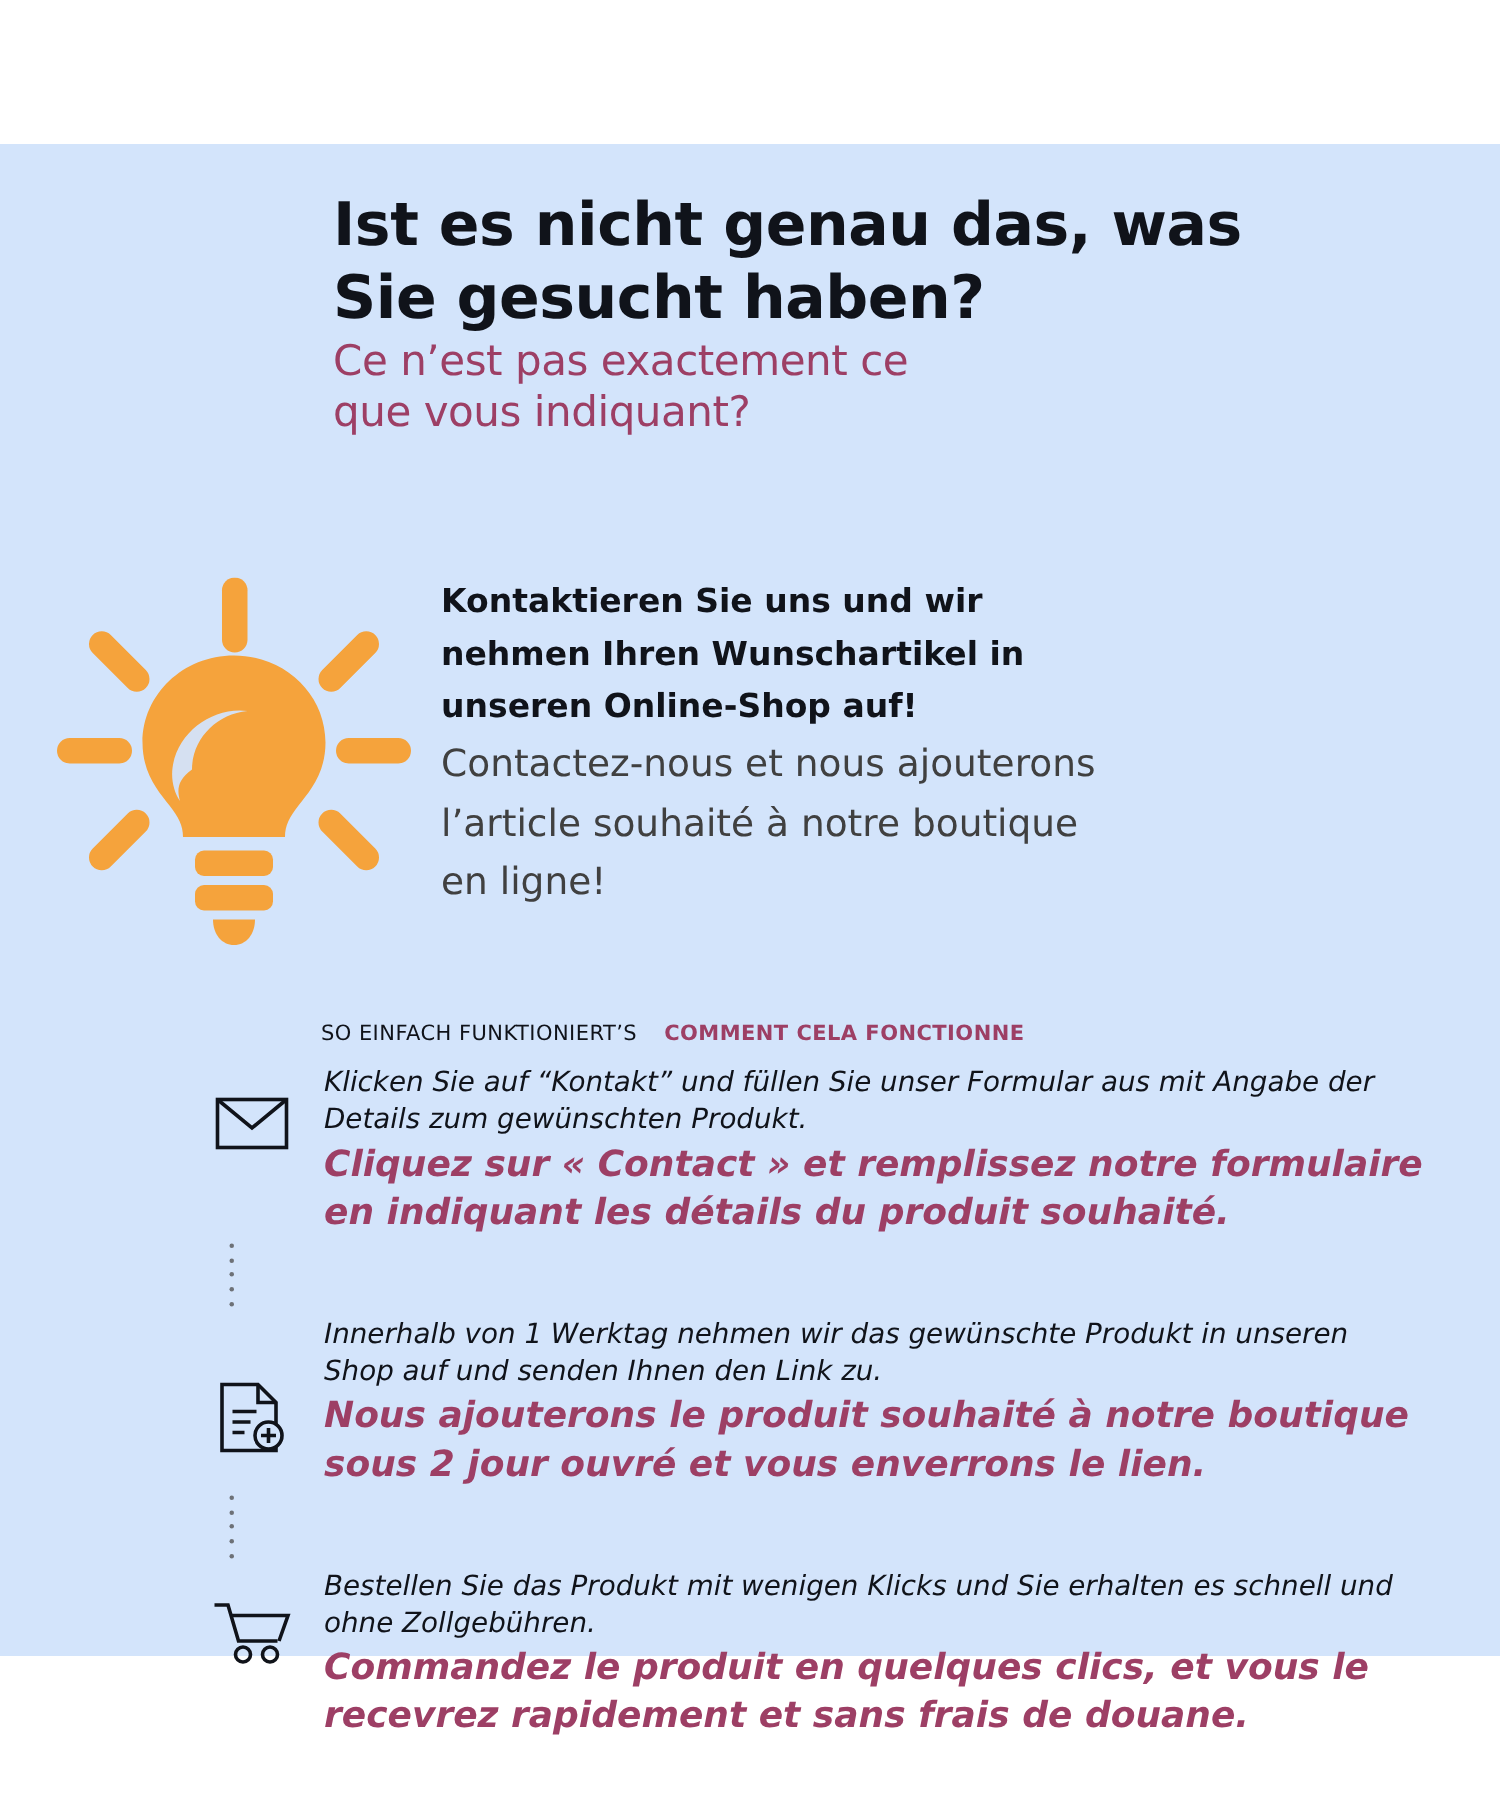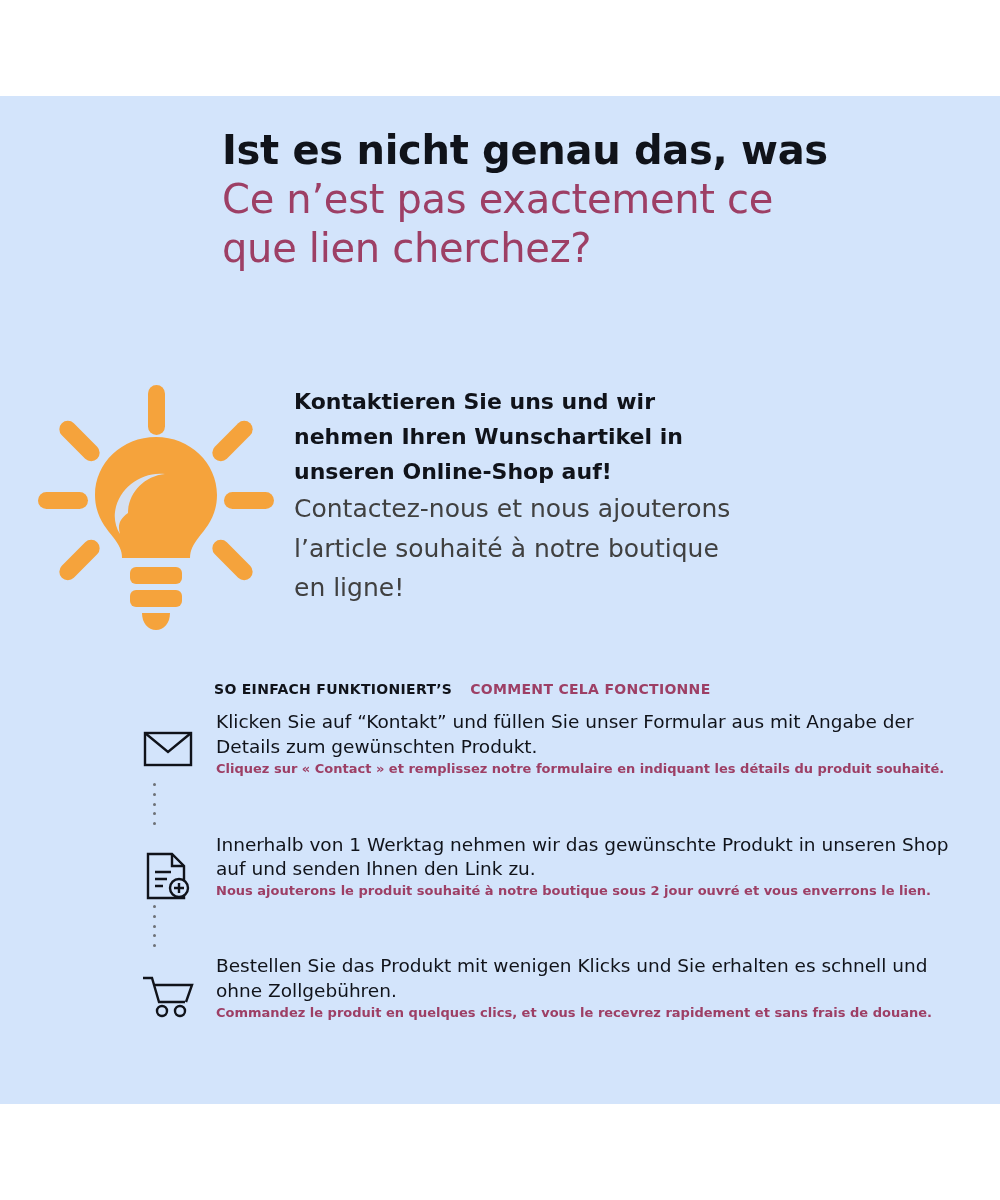--- a/index.html
+++ b/index.html
@@ -40,21 +40,21 @@
   }
   .headline .de {
     font-size: 40px;
     font-weight: 700;
     line-height: 1.22;
     color: #10131a;
     letter-spacing: -0.3px;
     margin: 0;
   }
   .headline .fr {
-    font-size: 40px;
+    font-size: 28px;
     font-weight: 500;
     line-height: 1.22;
     color: #9d3f65;
     letter-spacing: -0.3px;
     margin: 0;
   }
 
   
   .bulb-wrap {
     position: absolute;
@@ -90,21 +90,21 @@
   .steps-head {
     position: absolute;
     left: 214px;
     top: 681px;
     display: flex;
     align-items: baseline;
     gap: 18px;
   }
   .steps-head .de {
     font-size: 14px;
-    font-weight: 700;
+    font-weight: 400;
     letter-spacing: 0.3px;
     color: #10131a;
   }
   .steps-head .fr {
     font-size: 14px;
     font-weight: 600;
     letter-spacing: 0.3px;
     color: #9d3f65;
   }
 
@@ -113,20 +113,21 @@
     position: absolute;
     left: 120px;
     top: 708px;
     width: 830px;
   }
   .step {
     position: relative;
     display: flex;
     align-items: flex-start;
     gap: 0;
+    font-style: italic;
   }
   .step-icon {
     flex: 0 0 96px;
     height: 70px;
     display: flex;
     align-items: flex-start;
     justify-content: center;
     padding-top: 22px;
     box-sizing: border-box;
   }
@@ -137,21 +138,21 @@
   .step-text p {
     margin: 0;
   }
   .step-text .de {
     font-size: 18.5px;
     font-weight: 400;
     line-height: 1.34;
     color: #10131a;
   }
   .step-text .fr {
-    font-size: 13px;
+    font-size: 24px;
     font-weight: 700;
     line-height: 1.34;
     color: #9d3f65;
   }
 
   .connector {
     height: 52px;
     display: flex;
     align-items: center;
     justify-content: flex-start;
@@ -181,22 +182,23 @@
 </style>
 </head>
 <body>
 
 <div class="page">
 
   <div class="panel"></div>
 
   <div class="headline">
     <p class="de">Ist es nicht genau das, was</p>
+    <p class="de">Sie gesucht haben?</p>
     <p class="fr">Ce n’est pas exactement ce</p>
-    <p class="fr">que lien cherchez?</p>
+    <p class="fr">que vous indiquant?</p>
   </div>
 
   <div class="bulb-wrap">
     <svg width="236" height="245" viewBox="0 0 236 245" xmlns="http://www.w3.org/2000/svg">
       <g fill="#f5a33c">
 
         <rect x="110" y="0" width="17" height="50" rx="8.5"></rect>
         <rect x="33" y="31" width="17" height="50" rx="8.5" transform="rotate(-45 41.5 56)"></rect>
         <rect x="186" y="31" width="17" height="50" rx="8.5" transform="rotate(45 194.5 56)"></rect>
         <rect x="0" y="107" width="50" height="17" rx="8.5"></rect>

